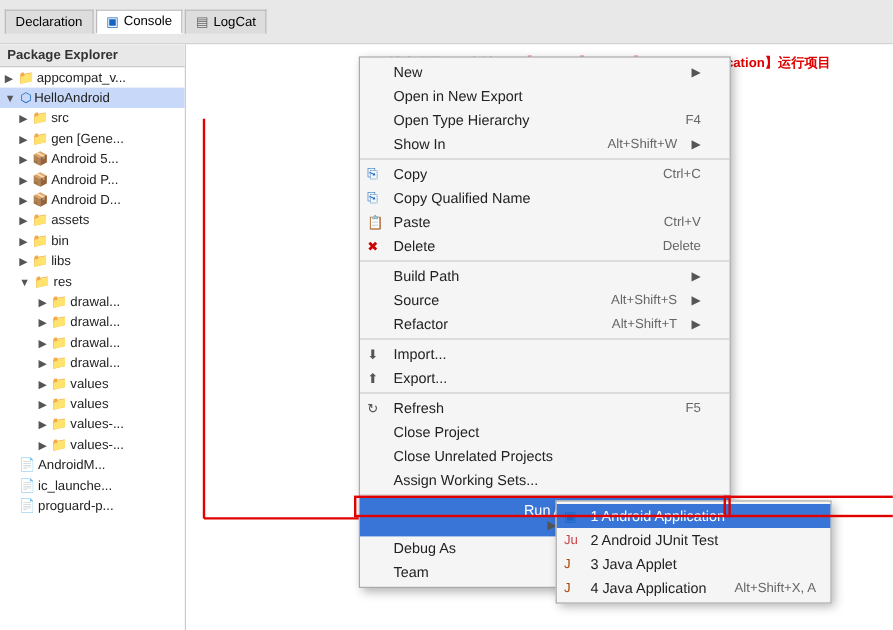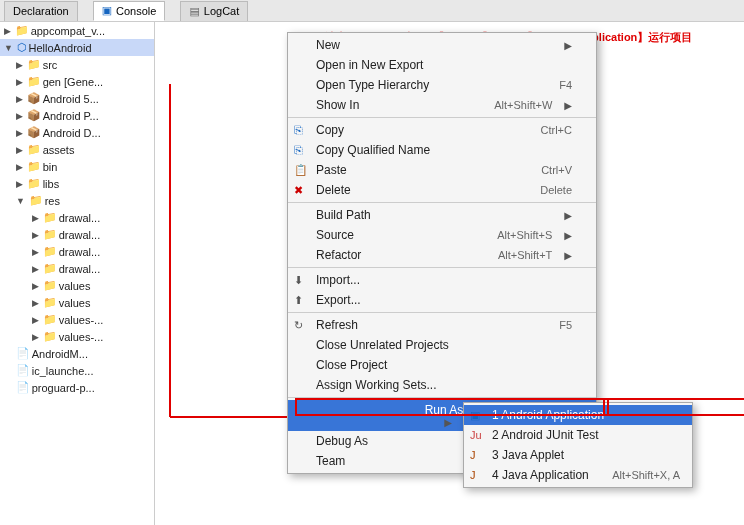--- a/index.html
+++ b/index.html
@@ -16,27 +16,27 @@
     
     .ide-background {
       width: 744px;
       height: 525px;
       background: #f5f5f5;
       position: relative;
     }
 
     
     .tab-bar {
-      height: 22px;
+      height: 37px;
       background: #e8e8e8;
       display: flex;
       align-items: center;
       border-bottom: 1px solid #ccc;
       padding-left: 4px;
-      gap: 15px;
+      gap: 2px;
     }
     .tab {
       padding: 2px 8px;
       background: #ddd;
       border: 1px solid #bbb;
       border-bottom: none;
       font-size: 11px;
       height: 20px;
       display: flex;
       align-items: center;
@@ -88,21 +88,21 @@
     
     .content-area {
       flex: 1;
       background: #fff;
       position: relative;
     }
 
     
     .context-menu {
       position: absolute;
-      left: 132px;
+      left: 144px;
       top: 10px;
       width: 310px;
       background: #f5f5f5;
       border: 1px solid #aaa;
       box-shadow: 3px 3px 8px rgba(0,0,0,0.3);
       z-index: 100;
       padding: 2px 0;
     }
     .menu-item {
       padding: 3px 24px 3px 28px;
@@ -216,20 +216,21 @@
     </div>
     <div class="tab">
       <span style="color:#666;">▤</span>
       <span>LogCat</span>
     </div>
   </div>
 
   <div class="main-area">
 
     <div class="package-explorer">
+      <div class="panel-title">Package Explorer</div>
 
       <div class="tree-item">
         <span class="tree-arrow">▶</span>
         <span style="color:#f0a000;">📁</span>
         <span>appcompat_v...</span>
       </div>
 
       <div class="tree-item selected">
         <span class="tree-arrow">▼</span>
         <span style="color:#1565c0;">⬡</span>
@@ -413,24 +414,24 @@
         </div>
 
         <div class="menu-separator"></div>
 
         <div class="menu-item">
           <span class="menu-item-icon refresh">↻</span>
           <span>Refresh</span>
           <span class="shortcut">F5</span>
         </div>
         <div class="menu-item">
+          <span>Close Project</span>
+        </div>
+        <div class="menu-item">
           <span>Close Unrelated Projects</span>
-        </div>
-        <div class="menu-item">
-          <span>Close Project</span>
         </div>
         <div class="menu-item">
           <span>Assign Working Sets...</span>
         </div>
 
         <div class="menu-separator"></div>
 
         <div class="menu-item highlighted">
           <span>Run As</span>
           <span class="arrow">▶</span>

